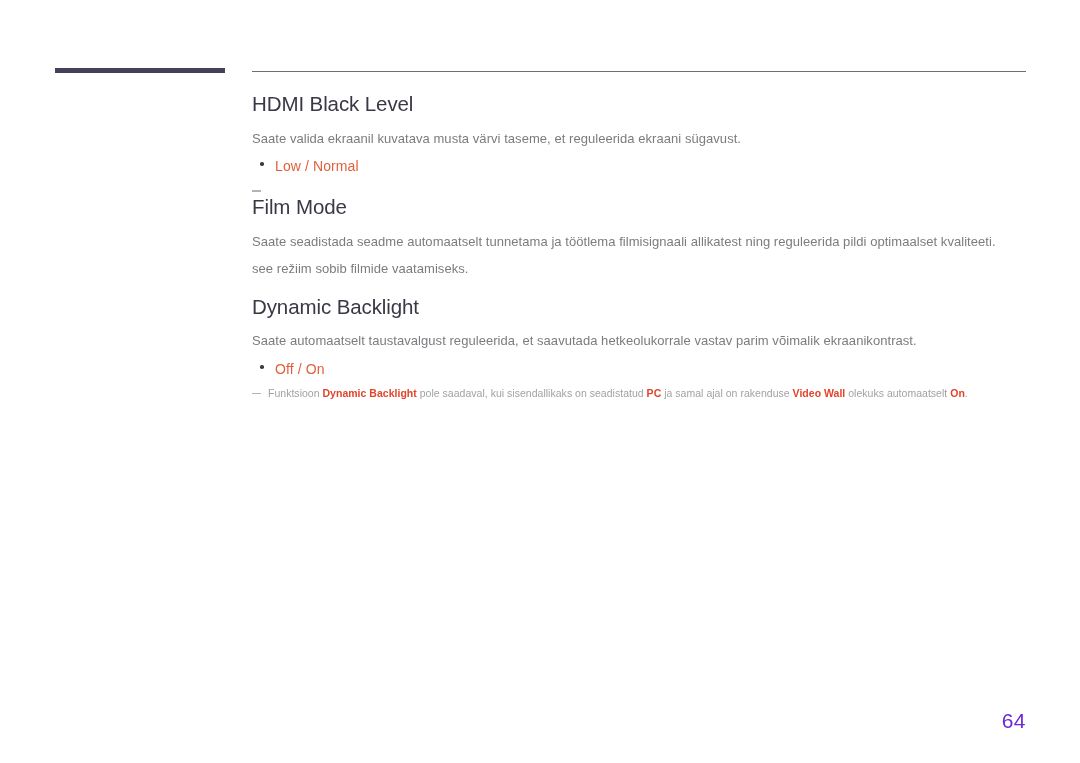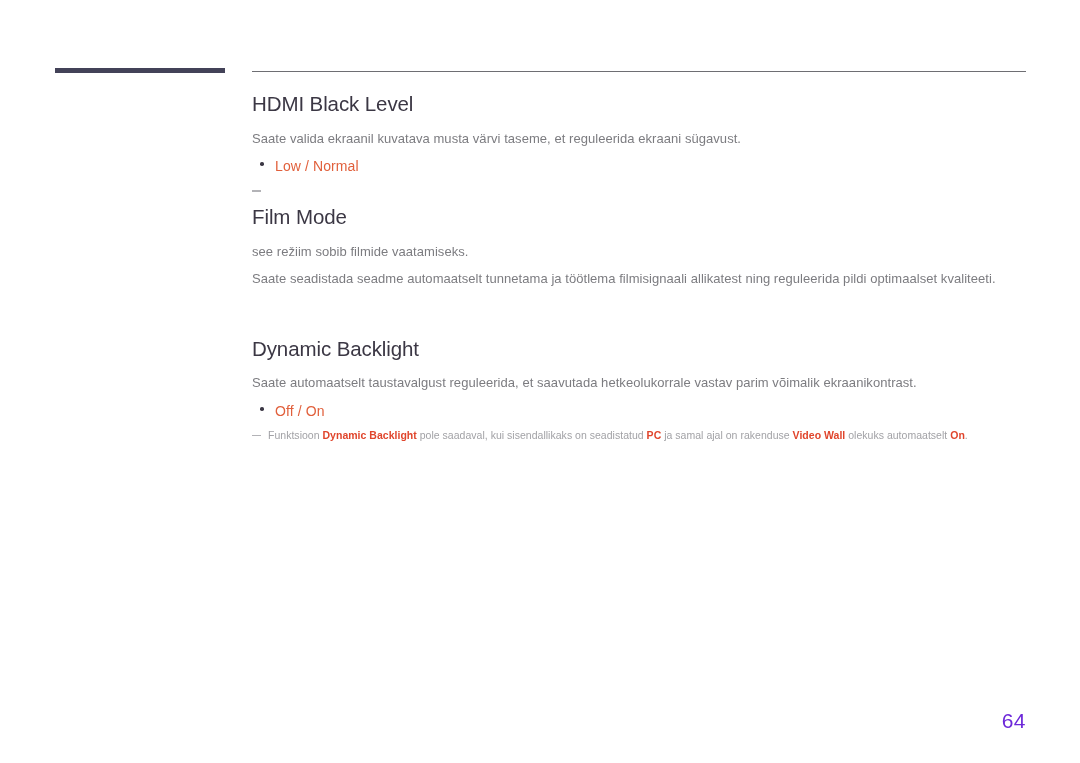--- a/index.html
+++ b/index.html
@@ -55,22 +55,22 @@
     font-weight: normal;
     color: #3b3744;
     margin: 0 0 13px 0;
     letter-spacing: -0.1px;
     line-height: 1.2;
   }
 
   .section {
     margin-bottom: 0;
   }
-  .section.film { margin-top: 28px; }
-  .section.dyn  { margin-top: 48px; }
+  .section.film { margin-top: 18px; }
+  .section.dyn  { margin-top: 16px; }
 
   p.body-text {
     font-size: 13px;
     color: #7c7c80;
     margin: 0 0 8px 0;
     line-height: 1.45;
     letter-spacing: 0.05px;
   }
 
   ul.option-list {
@@ -148,22 +148,22 @@
           <span>Low / Normal</span>
         </li>
       </ul>
       <p class="note">
         <span class="note-dash"></span>
       </p>
     </div>
 
     <div class="section film">
       <h2 class="section-heading">Film Mode</h2>
+      <p class="body-text">Saate seadistada seadme automaatselt tunnetama ja töötlema filmisignaali allikatest ning reguleerida pildi optimaalset kvaliteeti.</p>
       <p class="body-text">see režiim sobib filmide vaatamiseks.</p>
-      <p class="body-text">Saate seadistada seadme automaatselt tunnetama ja töötlema filmisignaali allikatest ning reguleerida pildi optimaalset kvaliteeti.</p>
     </div>
 
     <div class="section dyn">
       <h2 class="section-heading">Dynamic Backlight</h2>
       <p class="body-text">Saate automaatselt taustavalgust reguleerida, et saavutada hetkeolukorrale vastav parim võimalik ekraanikontrast.</p>
       <ul class="option-list">
         <li>
           <span class="bullet-dot"></span>
           <span>Off / On</span>
         </li>

